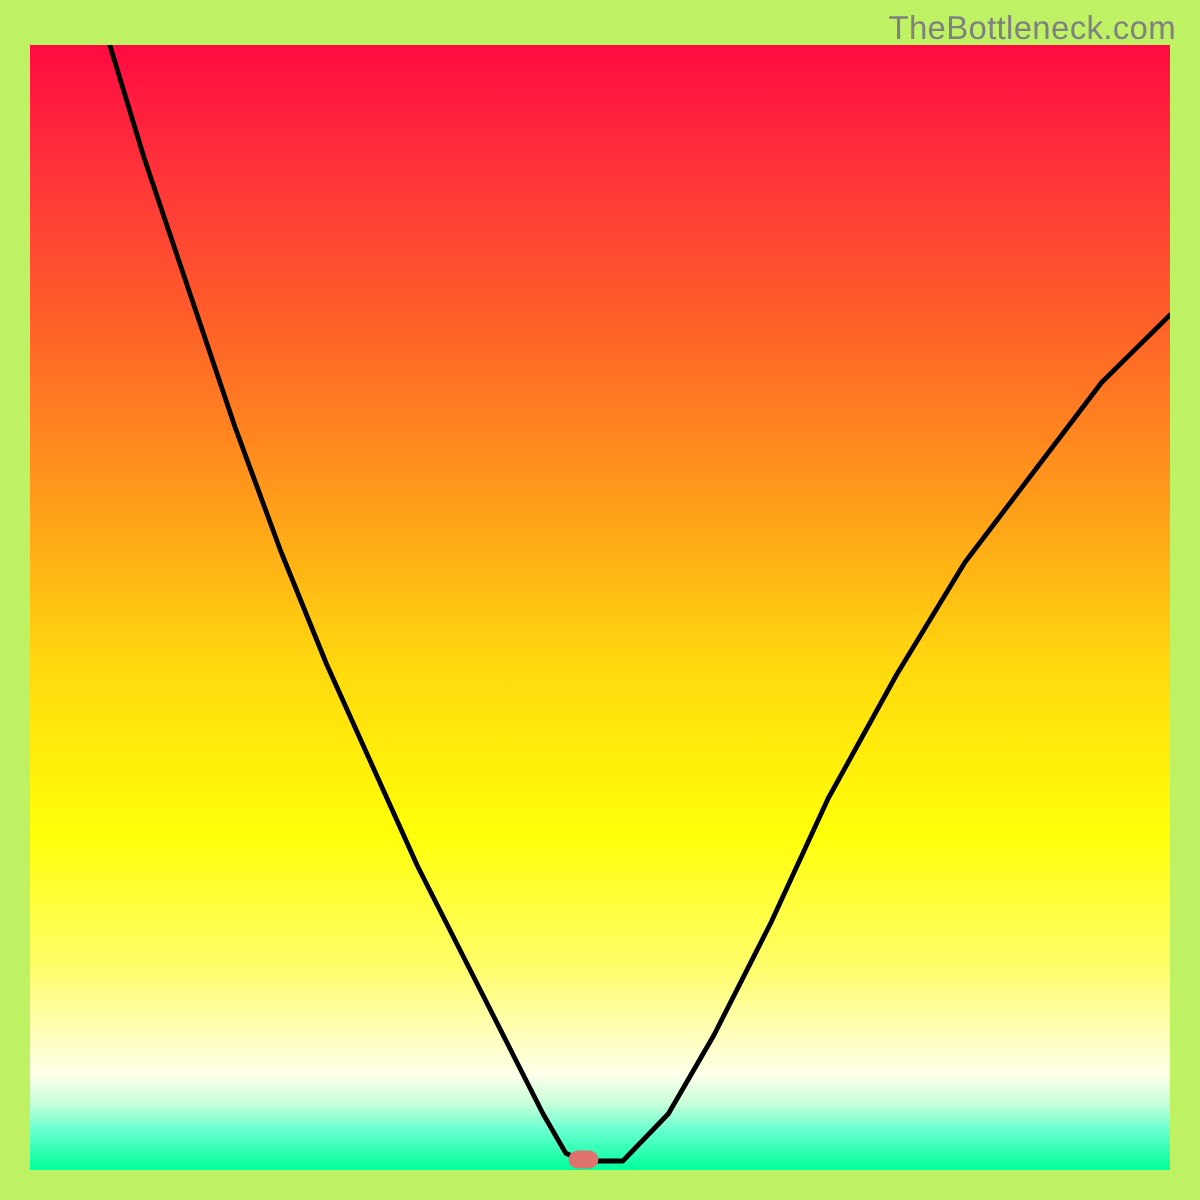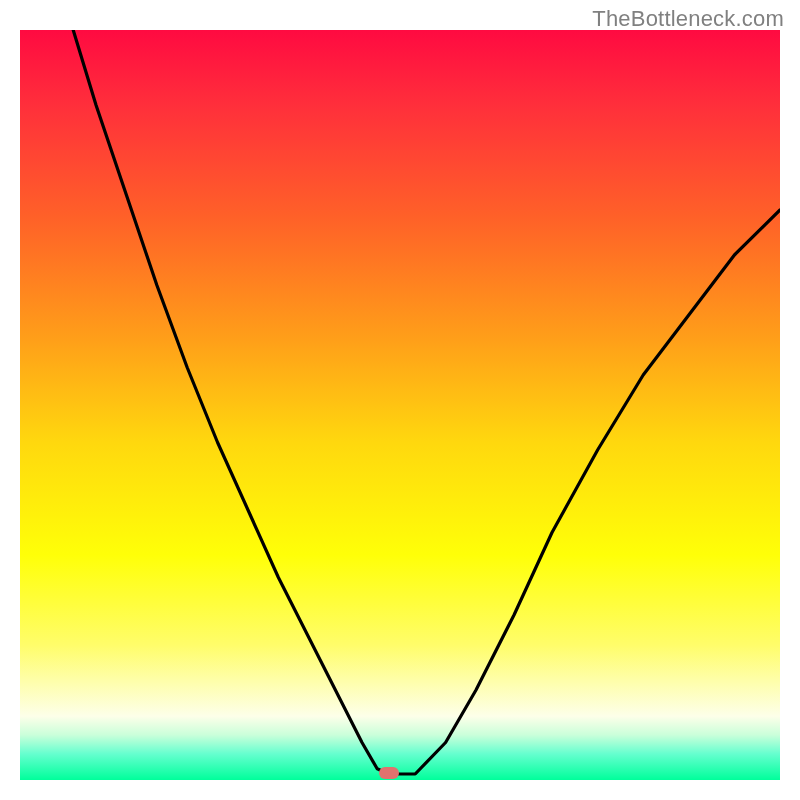--- a/index.html
+++ b/index.html
@@ -8,21 +8,21 @@
     width: 800px;
     height: 800px;
     background: #000;
     overflow: hidden;
     font-family: Arial, Helvetica, sans-serif;
   }
   .frame {
     position: relative;
     width: 800px;
     height: 800px;
-    background: #ffffff;
+    background: #bef264;
   }
   .watermark {
     position: absolute;
     top: 6px;
     right: 16px;
     color: #808080;
     font-size: 22px;
     font-weight: 400;
     letter-spacing: 0.2px;
     z-index: 5;

